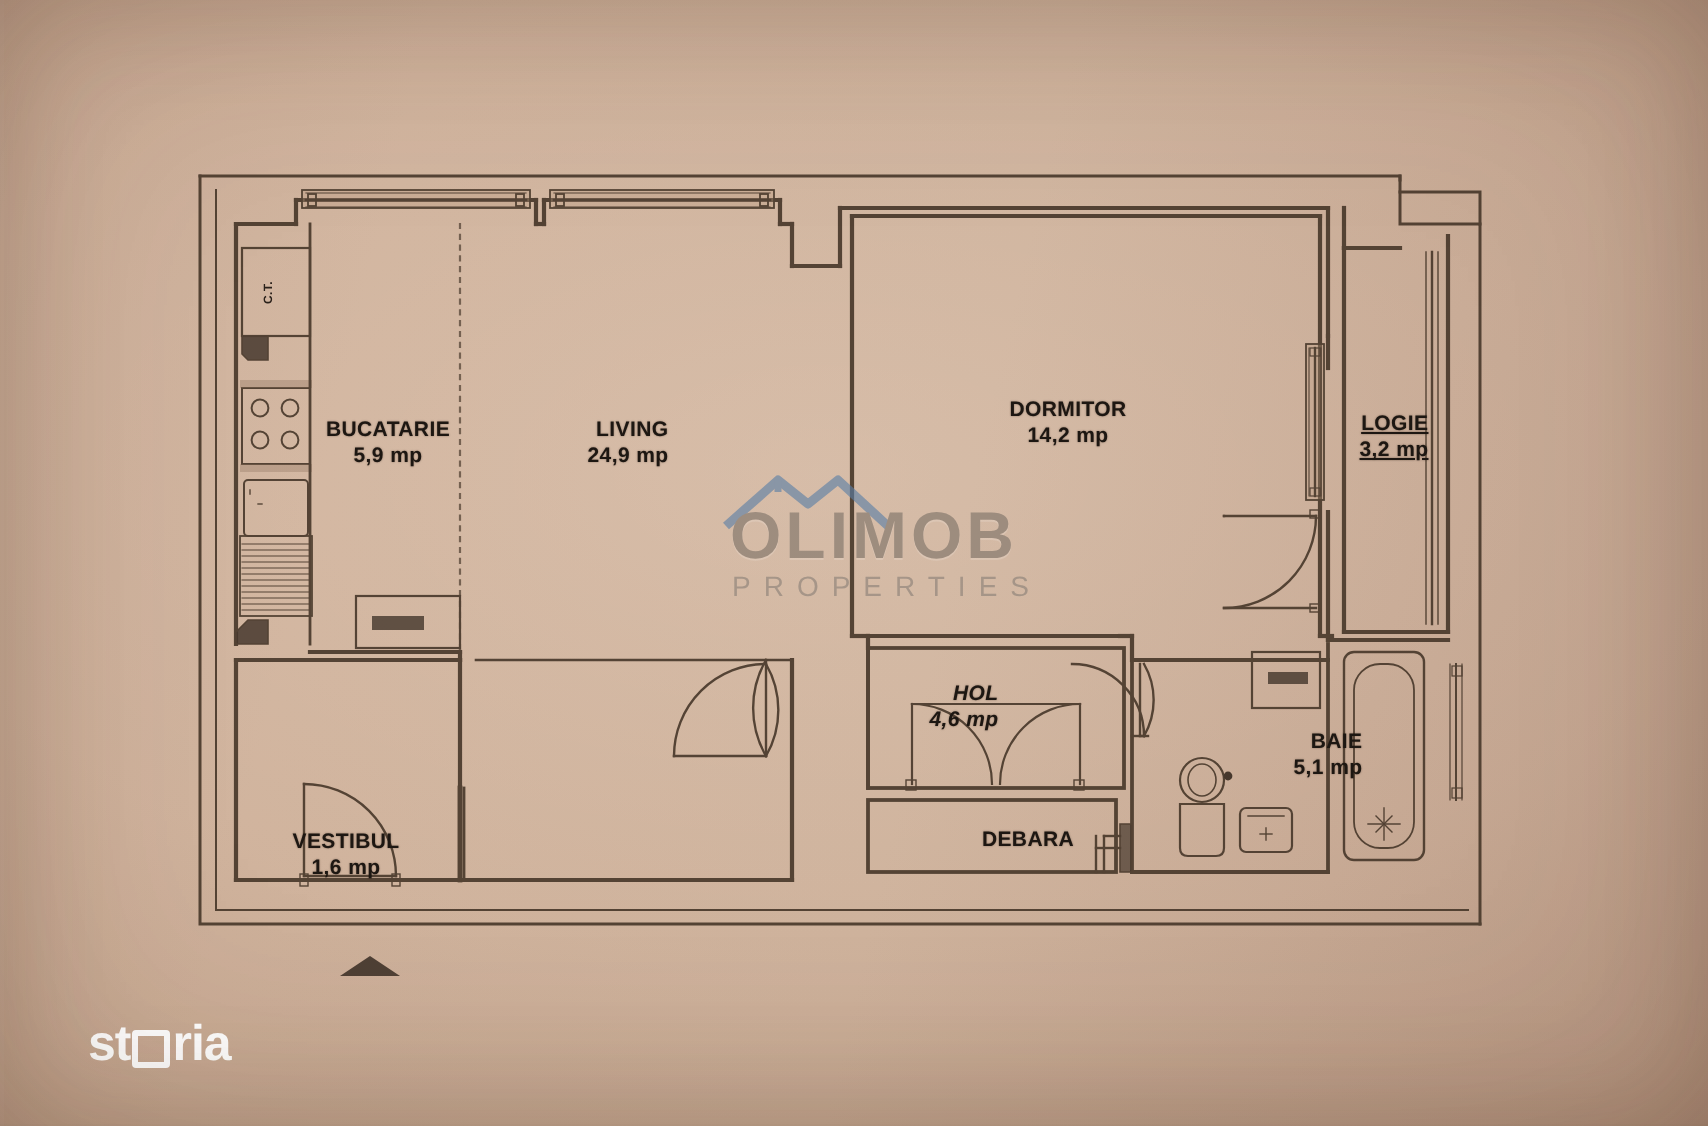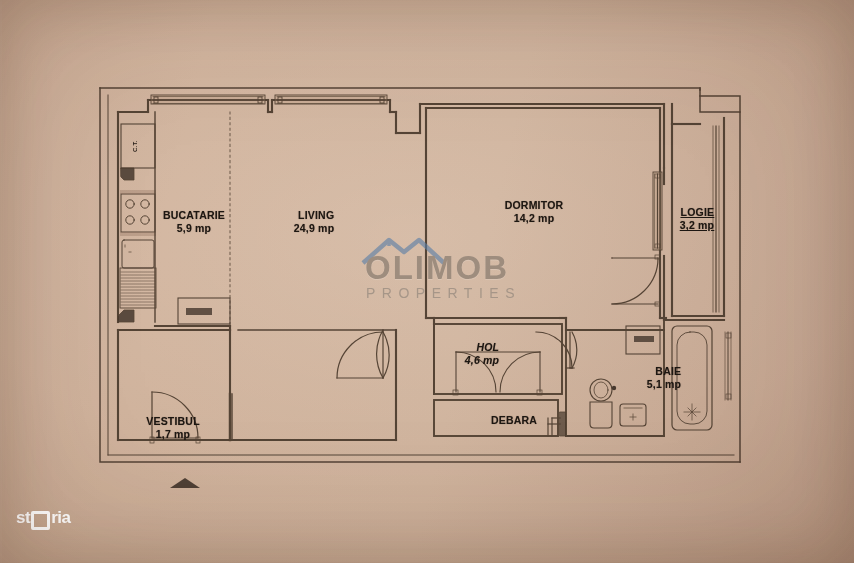--- a/index.html
+++ b/index.html
@@ -61,22 +61,22 @@
     text-shadow:0 1px 0 rgba(255,255,255,.25);
   }
   #wm-sub{
     position:absolute;left:9px;top:49px;
     font-size:14px;letter-spacing:6.5px;color:#8a8077;font-weight:400;
   }
   #wm-roof{position:absolute;left:3px;top:0px;}
 
   
   #storia{
-    position:absolute;left:16px;top:508px;
-    font-size:17px;font-weight:bold;color:#ffffff;
+    position:absolute;left:44px;top:508px;
+    font-size:25px;font-weight:bold;color:#ffffff;
     letter-spacing:-0.5px;font-family:"Liberation Sans",sans-serif;
     display:flex;align-items:center;
   }
   #storia .sq{
     display:inline-block;width:13px;height:13px;
     border:3px solid #ffffff;border-radius:2px;
     margin:0 1px 0 1px;position:relative;top:2px;
   }
 </style>
 </head>
@@ -348,21 +348,21 @@
   <span class="ar">14,2 mp</span>
 </div>
 
 <div class="roomlabel" style="left:697px;top:206px;text-decoration:underline;">
   <span class="nm">LOGIE</span>
   <span class="ar">3,2 mp</span>
 </div>
 
 <div class="roomlabel" style="left:173px;top:367px;margin-top:48px;">
   <span class="nm">VESTIBUL</span>
-  <span class="ar">1,7 mp</span>
+  <span class="ar">1,6 mp</span>
 </div>
 
 <div class="roomlabel" style="left:482px;top:341px;font-style:italic;">
   <span class="nm">HOL</span>
   <span class="ar">4,6 mp</span>
 </div>
 
 <div class="roomlabel" style="left:618px;top:365px;margin-left:46px;">
   <span class="nm">BAIE</span>
   <span class="ar">5,1 mp</span>

